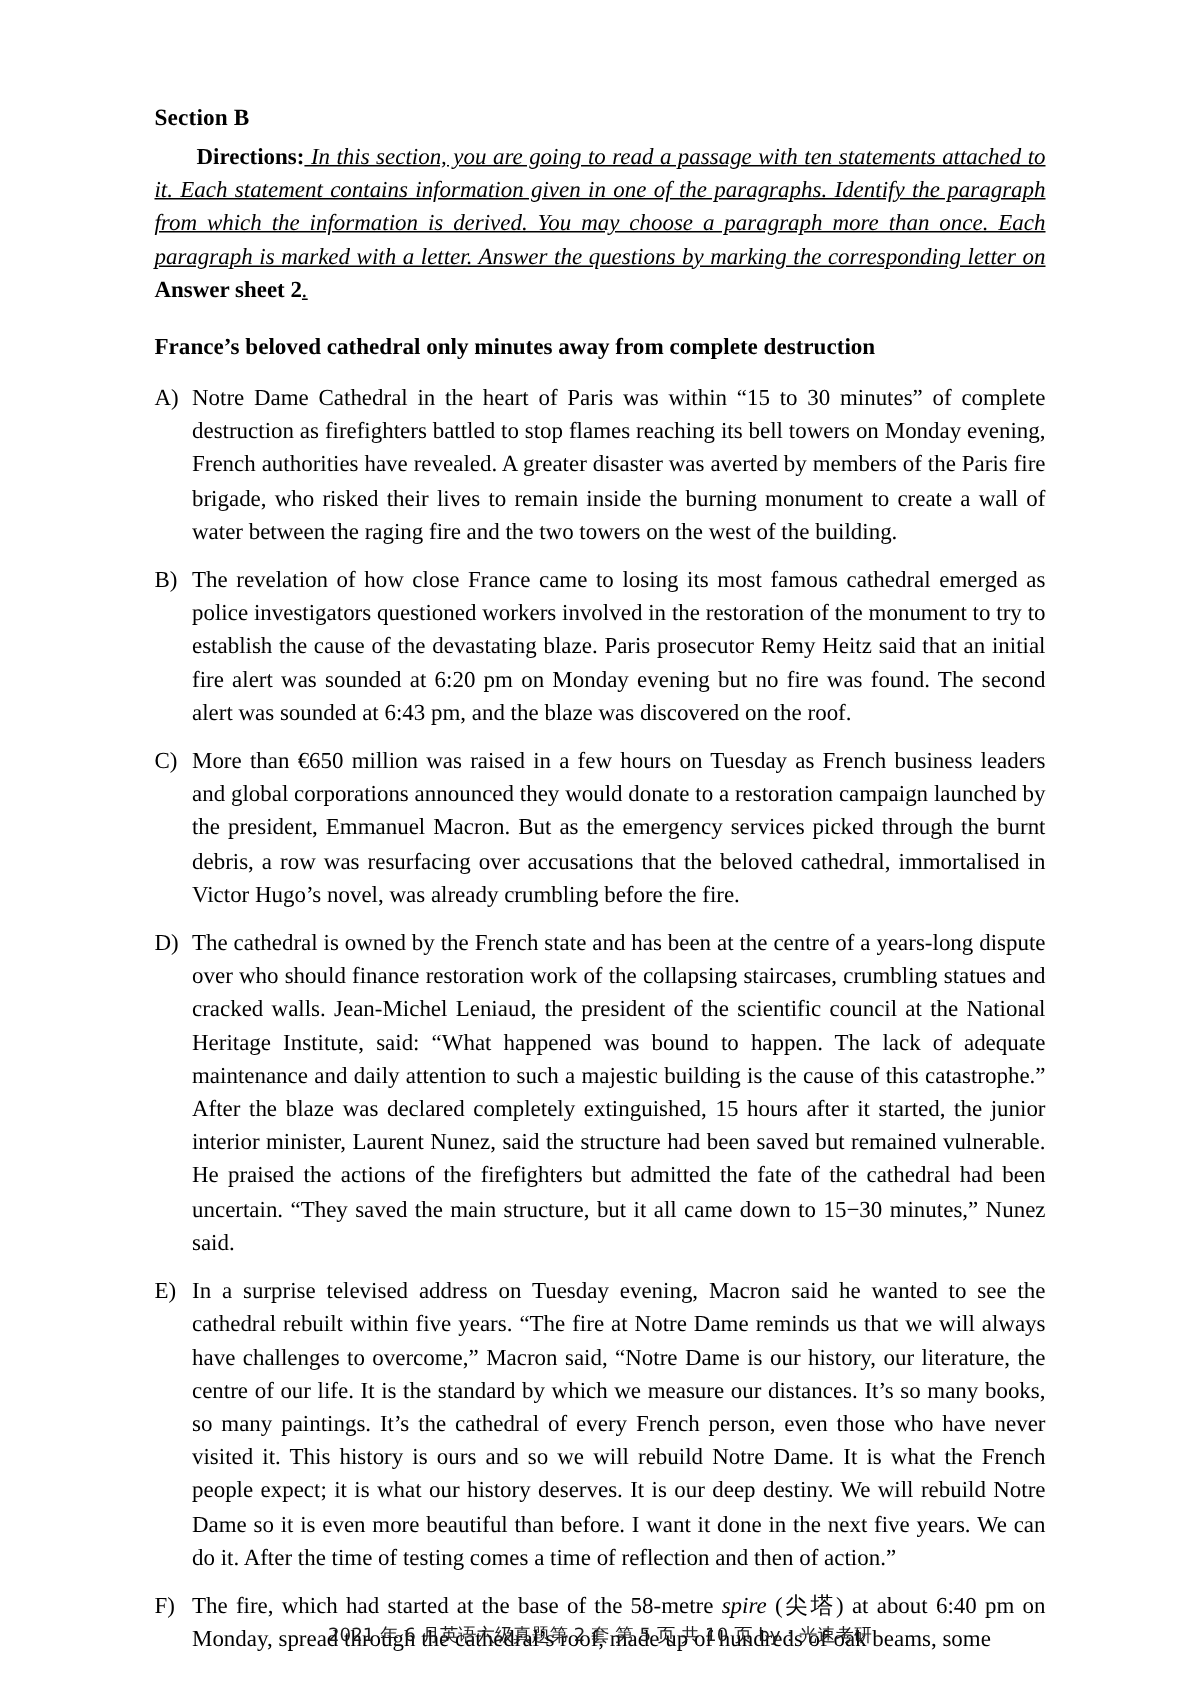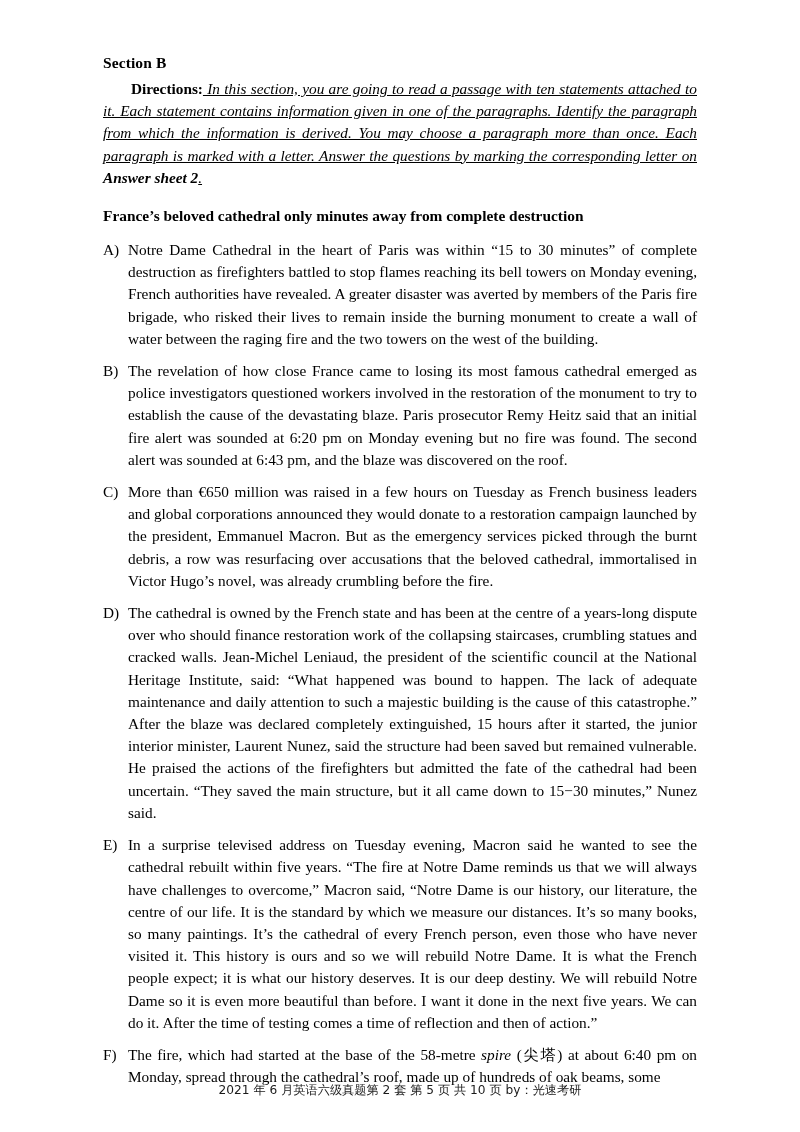--- a/index.html
+++ b/index.html
@@ -16,21 +16,21 @@
     overflow: hidden;
   }
 
   .page {
     position: absolute;
     left: 0;
     top: 0;
     width: 800px;
     height: 944px;
     box-sizing: border-box;
-    padding: 52px 103px 0 103px;
+    padding: 68px 103px 0 103px;
   }
 
   .section-heading {
     font-size: 15.5px;
     font-weight: bold;
     line-height: 22px;
     margin: 0 0 4px 0;
     letter-spacing: 0.1px;
   }
 
@@ -44,21 +44,20 @@
   .directions .dir-label {
     font-weight: bold;
     font-style: normal;
     margin-left: 28px;
   }
   .directions .dir-body {
     font-style: italic;
     text-decoration: underline;
   }
   .directions .answer-sheet {
-    font-style: italic;
     font-weight: bold;
   }
 
   .passage-title {
     font-size: 15.4px;
     font-weight: bold;
     line-height: 22px;
     margin: 0 0 12px 0;
   }
 

